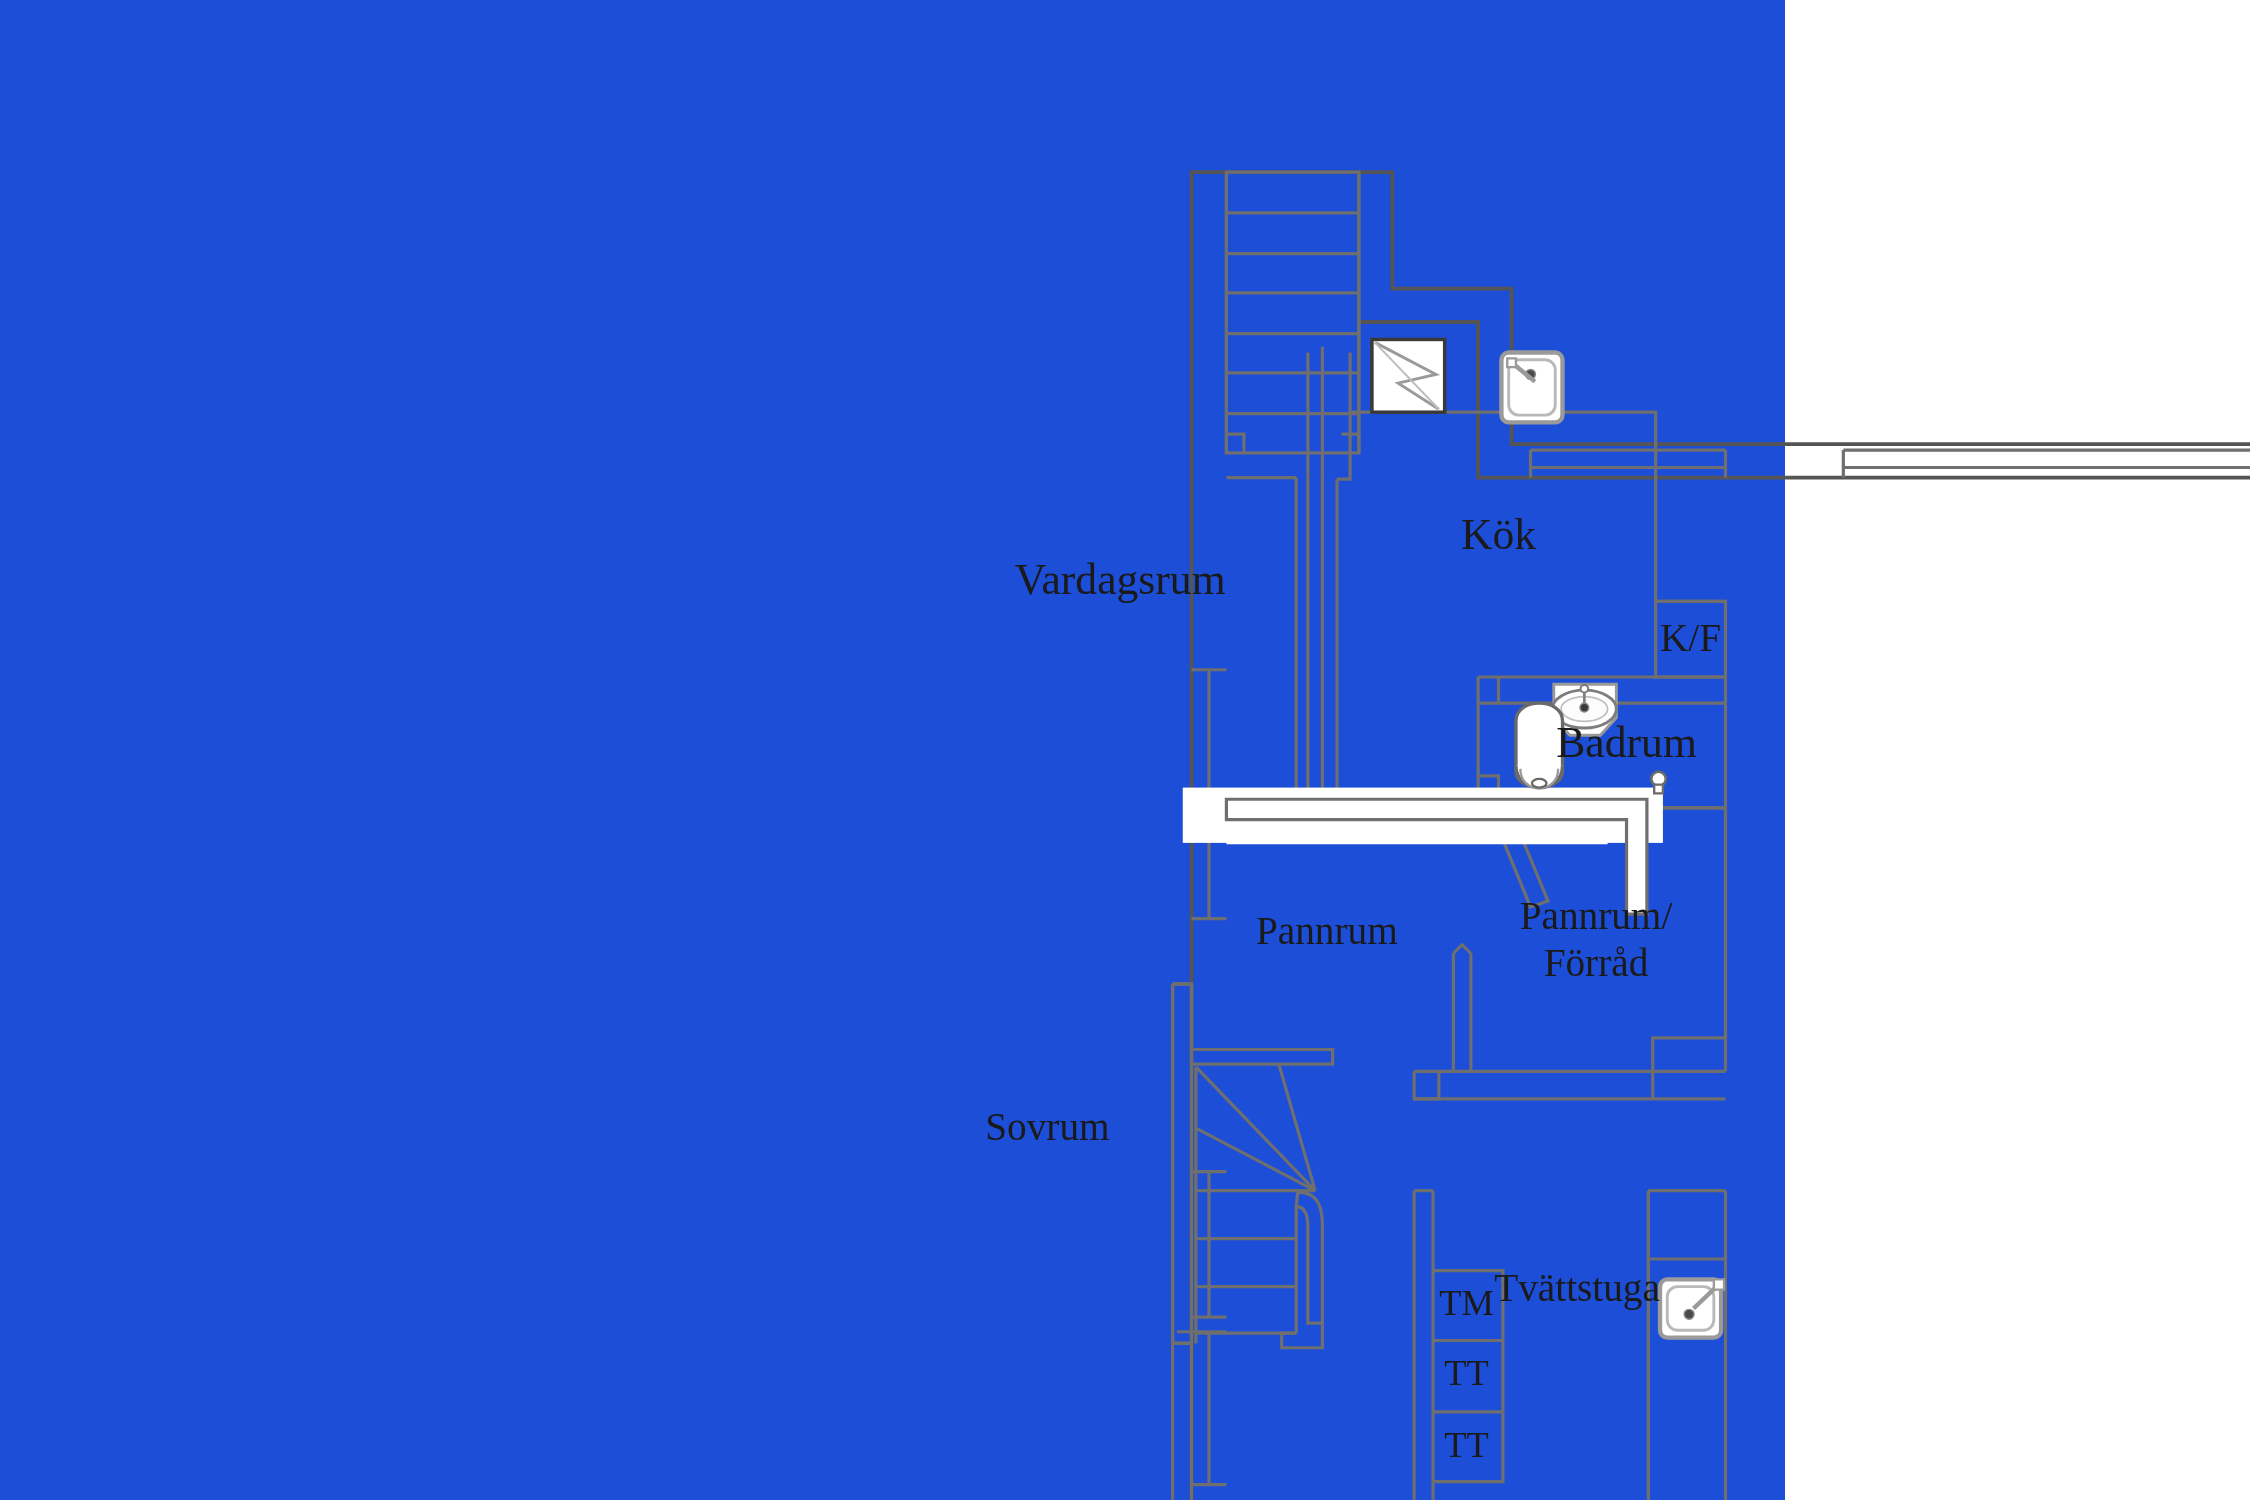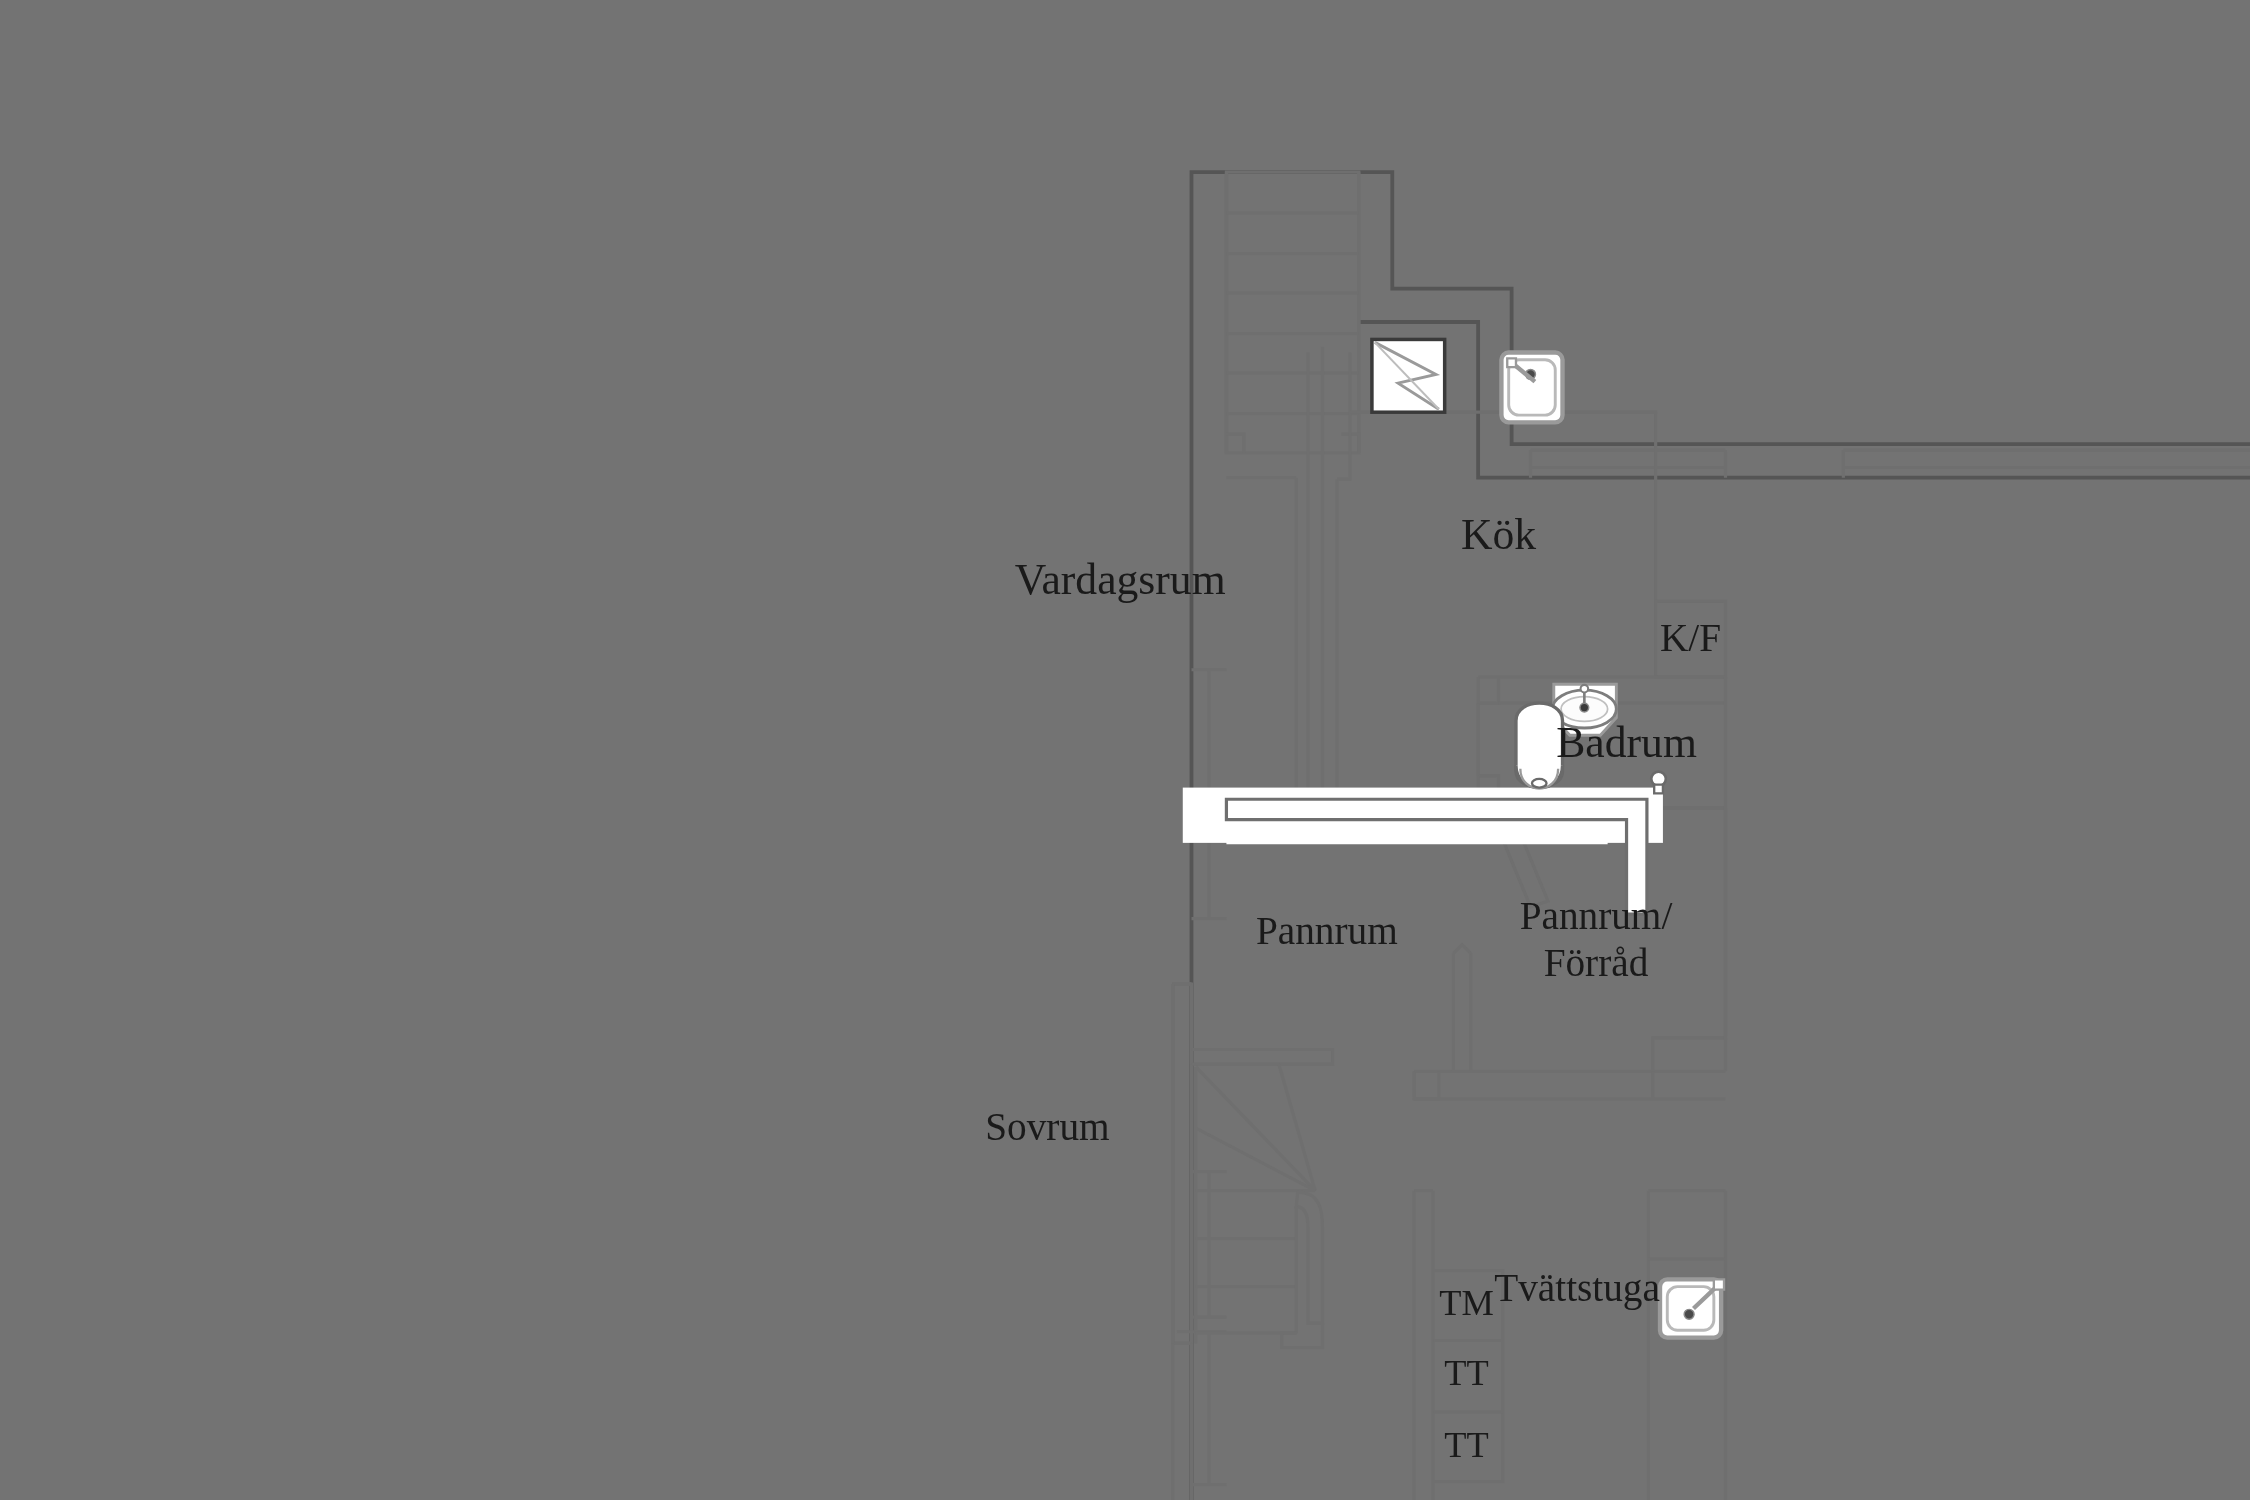--- a/index.html
+++ b/index.html
@@ -6,23 +6,23 @@
     margin: 0;
     padding: 0;
     background: #ffffff;
     width: 2250px;
     height: 1500px;
     overflow: hidden;
     font-family: "Liberation Serif", "DejaVu Serif", serif;
   }
   #plan-root {
     position: relative;
-    width: 2250px;
+    width: 1785px;
     height: 1500px;
-    background: #737373;
+    background: #1d4ed8;
   }
   #plan-svg {
     position: absolute;
     left: 0;
     top: 0;
     width: 2250px;
     height: 1500px;
     display: block;
   }
   .room-label {

